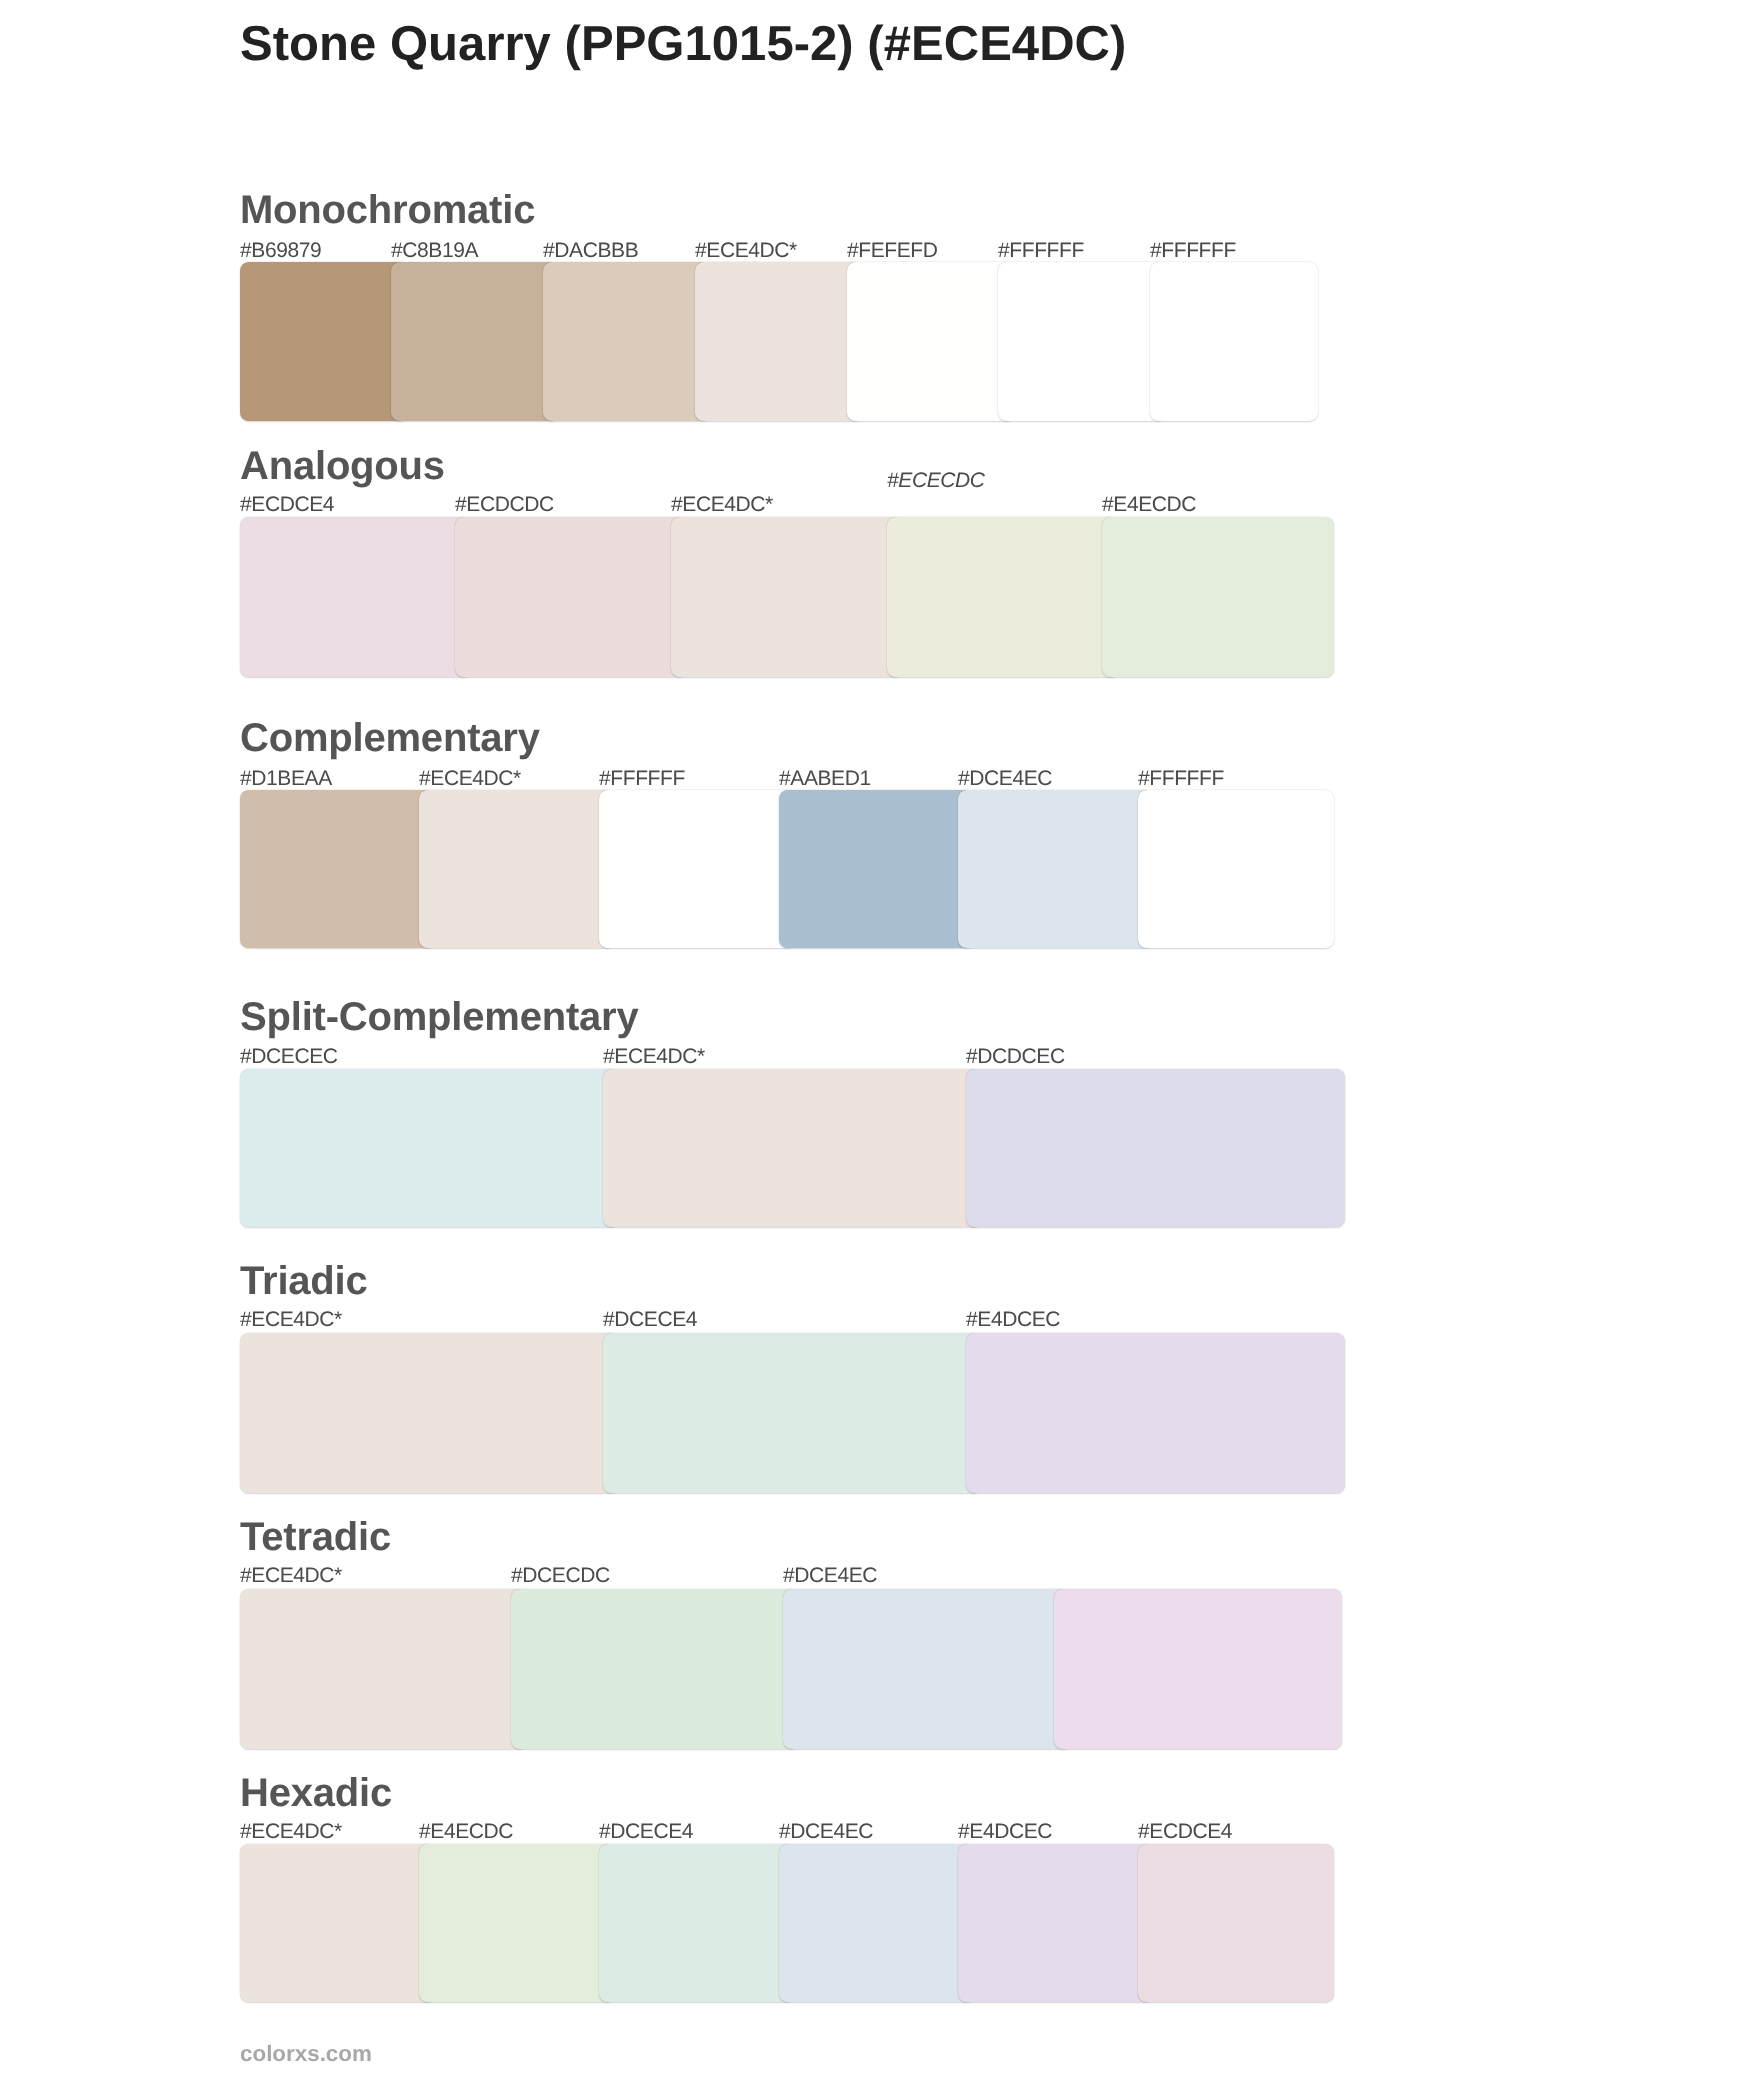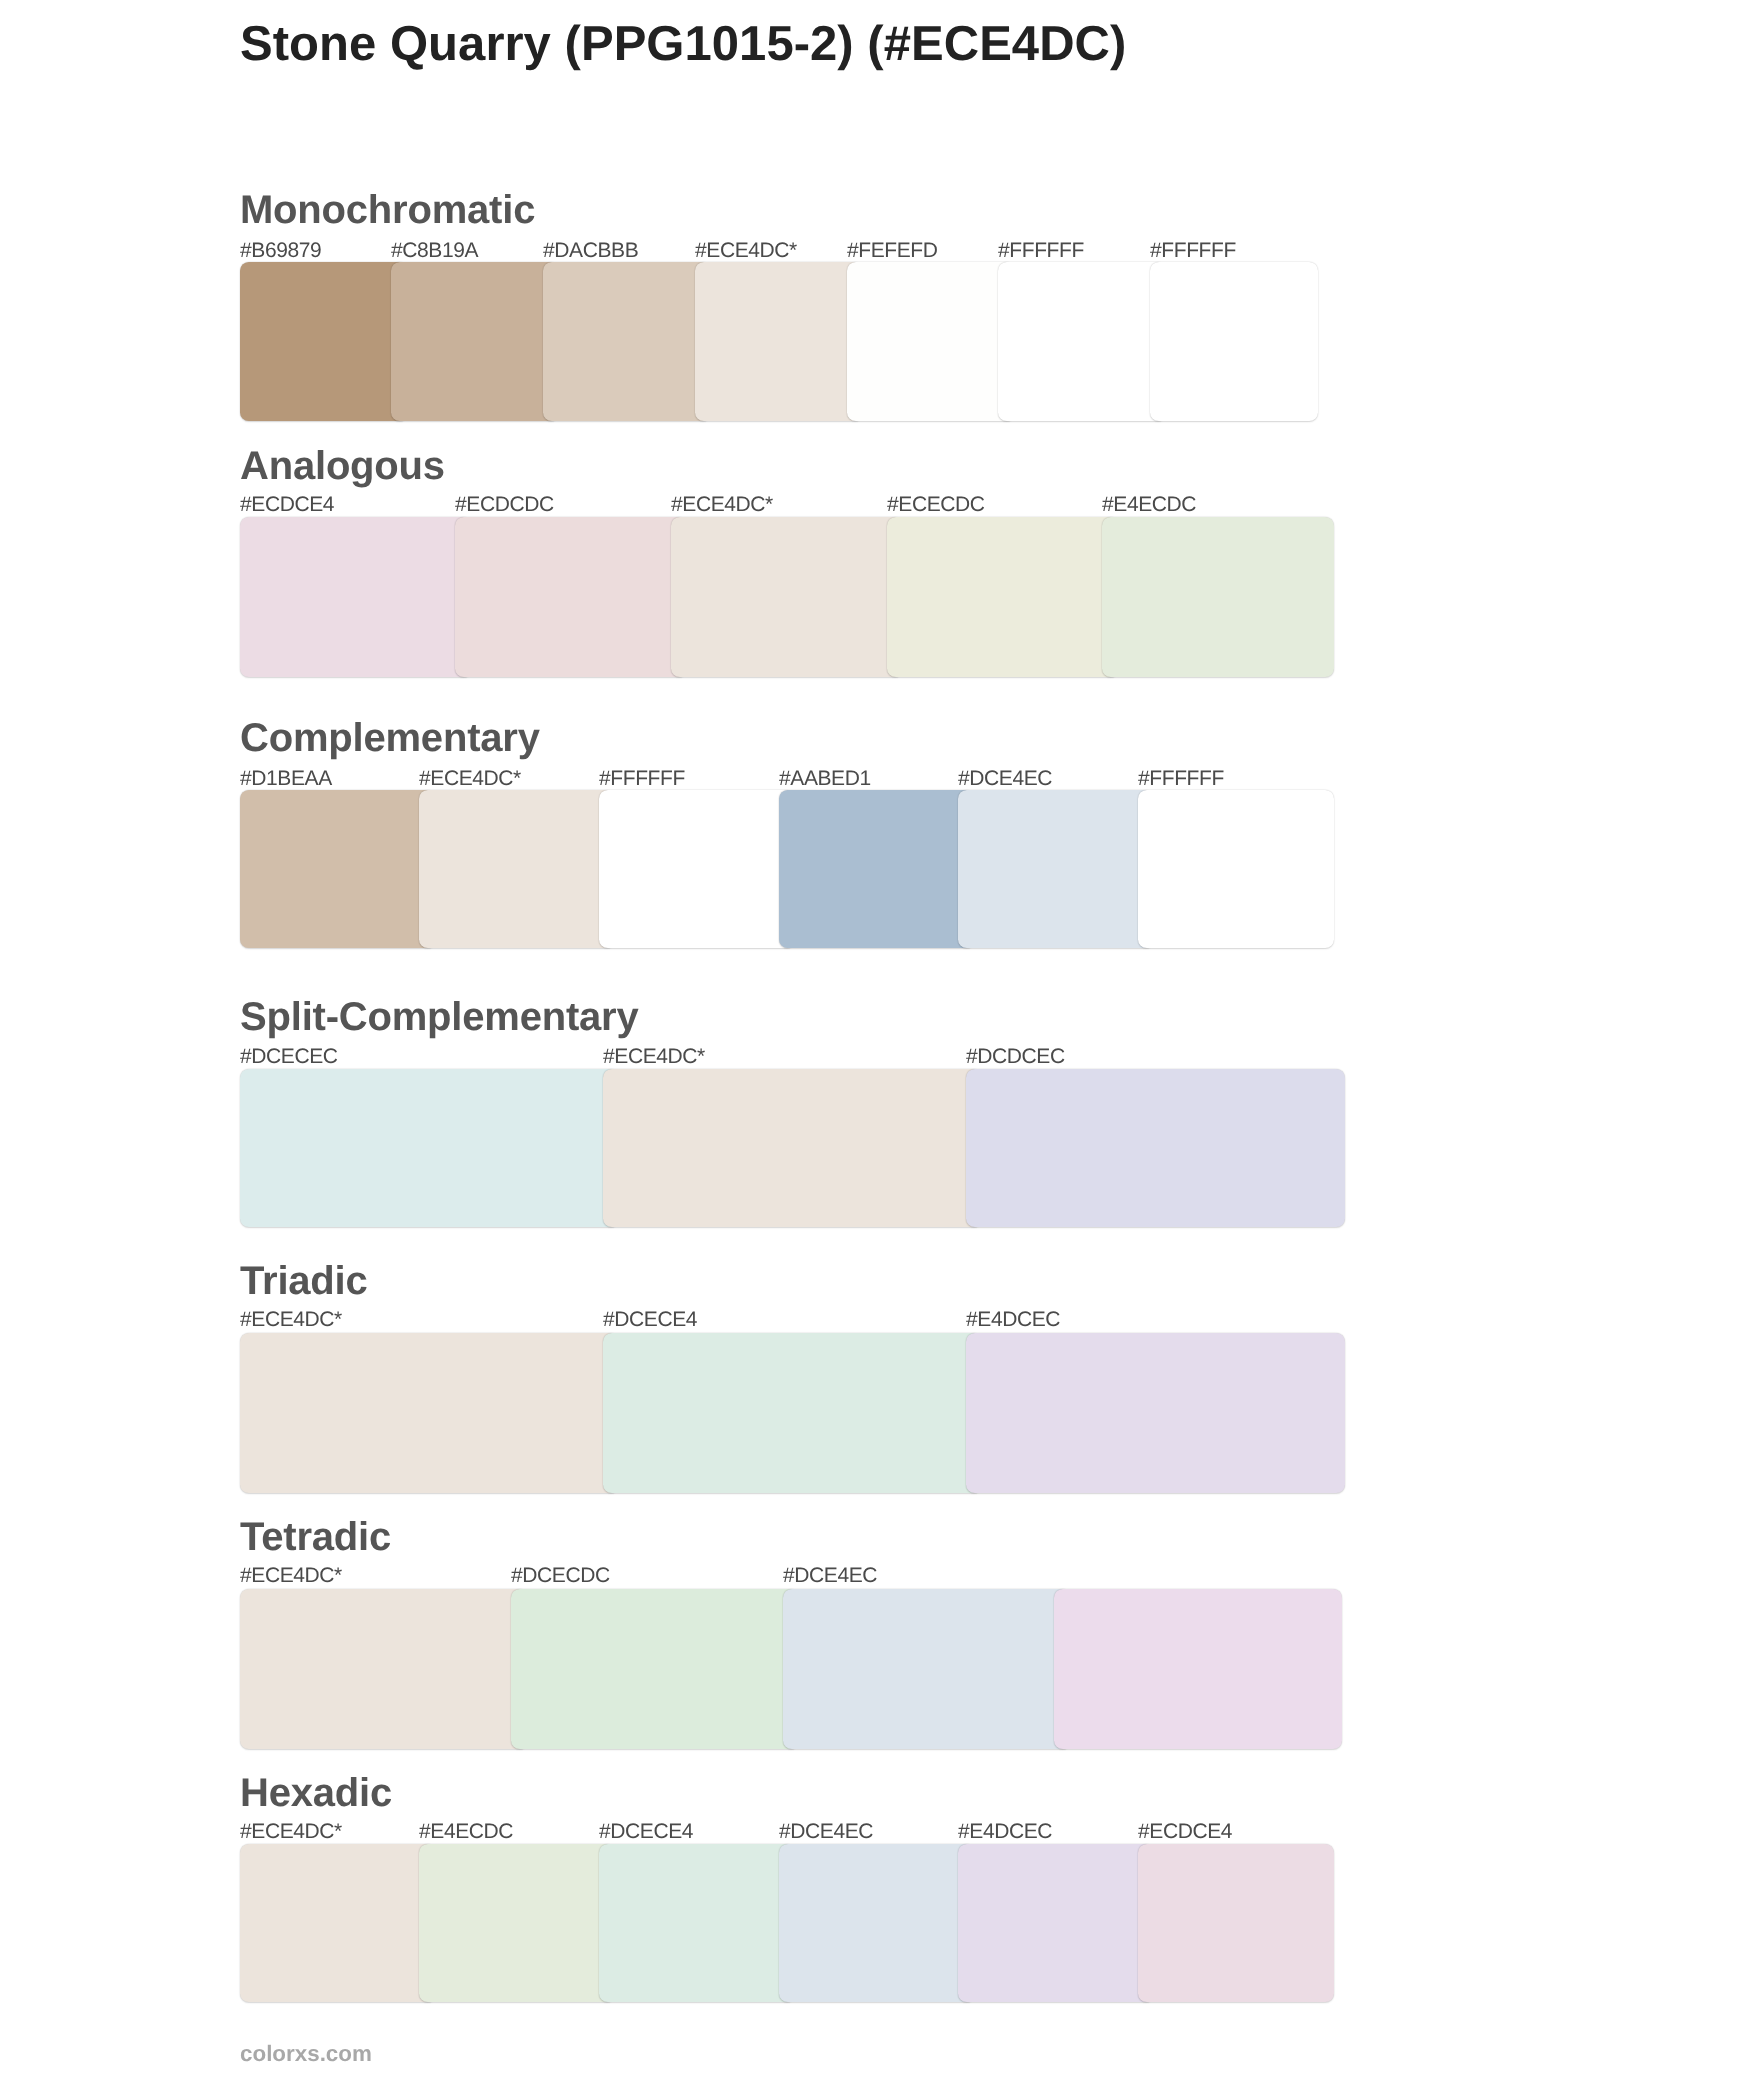--- a/index.html
+++ b/index.html
@@ -50,21 +50,21 @@
       <div class="lbl" style="left: 240px; top: 240px;">#B69879</div>
       <div class="sw" title="#B69879" style="left: 240px; top: 262px; width: 168px; height: 159px; background: rgb(182, 152, 121); z-index: 10;"></div>
       <div class="sw" title="#C8B19A" style="left: 391px; top: 262px; width: 168px; height: 159px; background: rgb(200, 177, 154); z-index: 11;"></div>
       <div class="sw" title="#DACBBB" style="left: 543px; top: 262px; width: 168px; height: 159px; background: rgb(218, 203, 187); z-index: 12;"></div>
       <div class="sw" title="#ECE4DC*" style="left: 695px; top: 262px; width: 168px; height: 159px; background: rgb(236, 228, 220); z-index: 13;"></div>
       <div class="sw" title="#FEFEFD" style="left: 847px; top: 262px; width: 168px; height: 159px; background: rgb(254, 254, 253); z-index: 14;"></div>
       <div class="sw" title="#FFFFFF" style="left: 998px; top: 262px; width: 168px; height: 159px; background: rgb(255, 255, 255); z-index: 15;"></div>
       <div class="sw" title="#FFFFFF" style="left: 1150px; top: 262px; width: 168px; height: 159px; background: rgb(255, 255, 255); z-index: 16;"></div>
       <div class="sec-head" style="top: 446px;">Analogous</div>
       <div class="lbl" style="left: 1102px; top: 494px;">#E4ECDC</div>
-      <div class="lbl" style="left: 887px; top: 494px;">#ECECDC</div>
+      <div class="lbl" style="left: 887px; top: 470px; font-style: italic;">#ECECDC</div>
       <div class="lbl" style="left: 671px; top: 494px;">#ECE4DC*</div>
       <div class="lbl" style="left: 455px; top: 494px;">#ECDCDC</div>
       <div class="lbl" style="left: 240px; top: 494px;">#ECDCE4</div>
       <div class="sw" title="#ECDCE4" style="left: 240px; top: 517px; width: 232px; height: 160px; background: rgb(236, 220, 228); z-index: 10;"></div>
       <div class="sw" title="#ECDCDC" style="left: 455px; top: 517px; width: 232px; height: 160px; background: rgb(236, 220, 220); z-index: 11;"></div>
       <div class="sw" title="#ECE4DC*" style="left: 671px; top: 517px; width: 232px; height: 160px; background: rgb(236, 228, 220); z-index: 12;"></div>
       <div class="sw" title="#ECECDC" style="left: 887px; top: 517px; width: 232px; height: 160px; background: rgb(236, 236, 220); z-index: 13;"></div>
       <div class="sw" title="#E4ECDC" style="left: 1102px; top: 517px; width: 232px; height: 160px; background: rgb(228, 236, 220); z-index: 14;"></div>
       <div class="sec-head" style="top: 718px;">Complementary</div>
       <div class="lbl" style="left: 1138px; top: 768px;">#FFFFFF</div>

